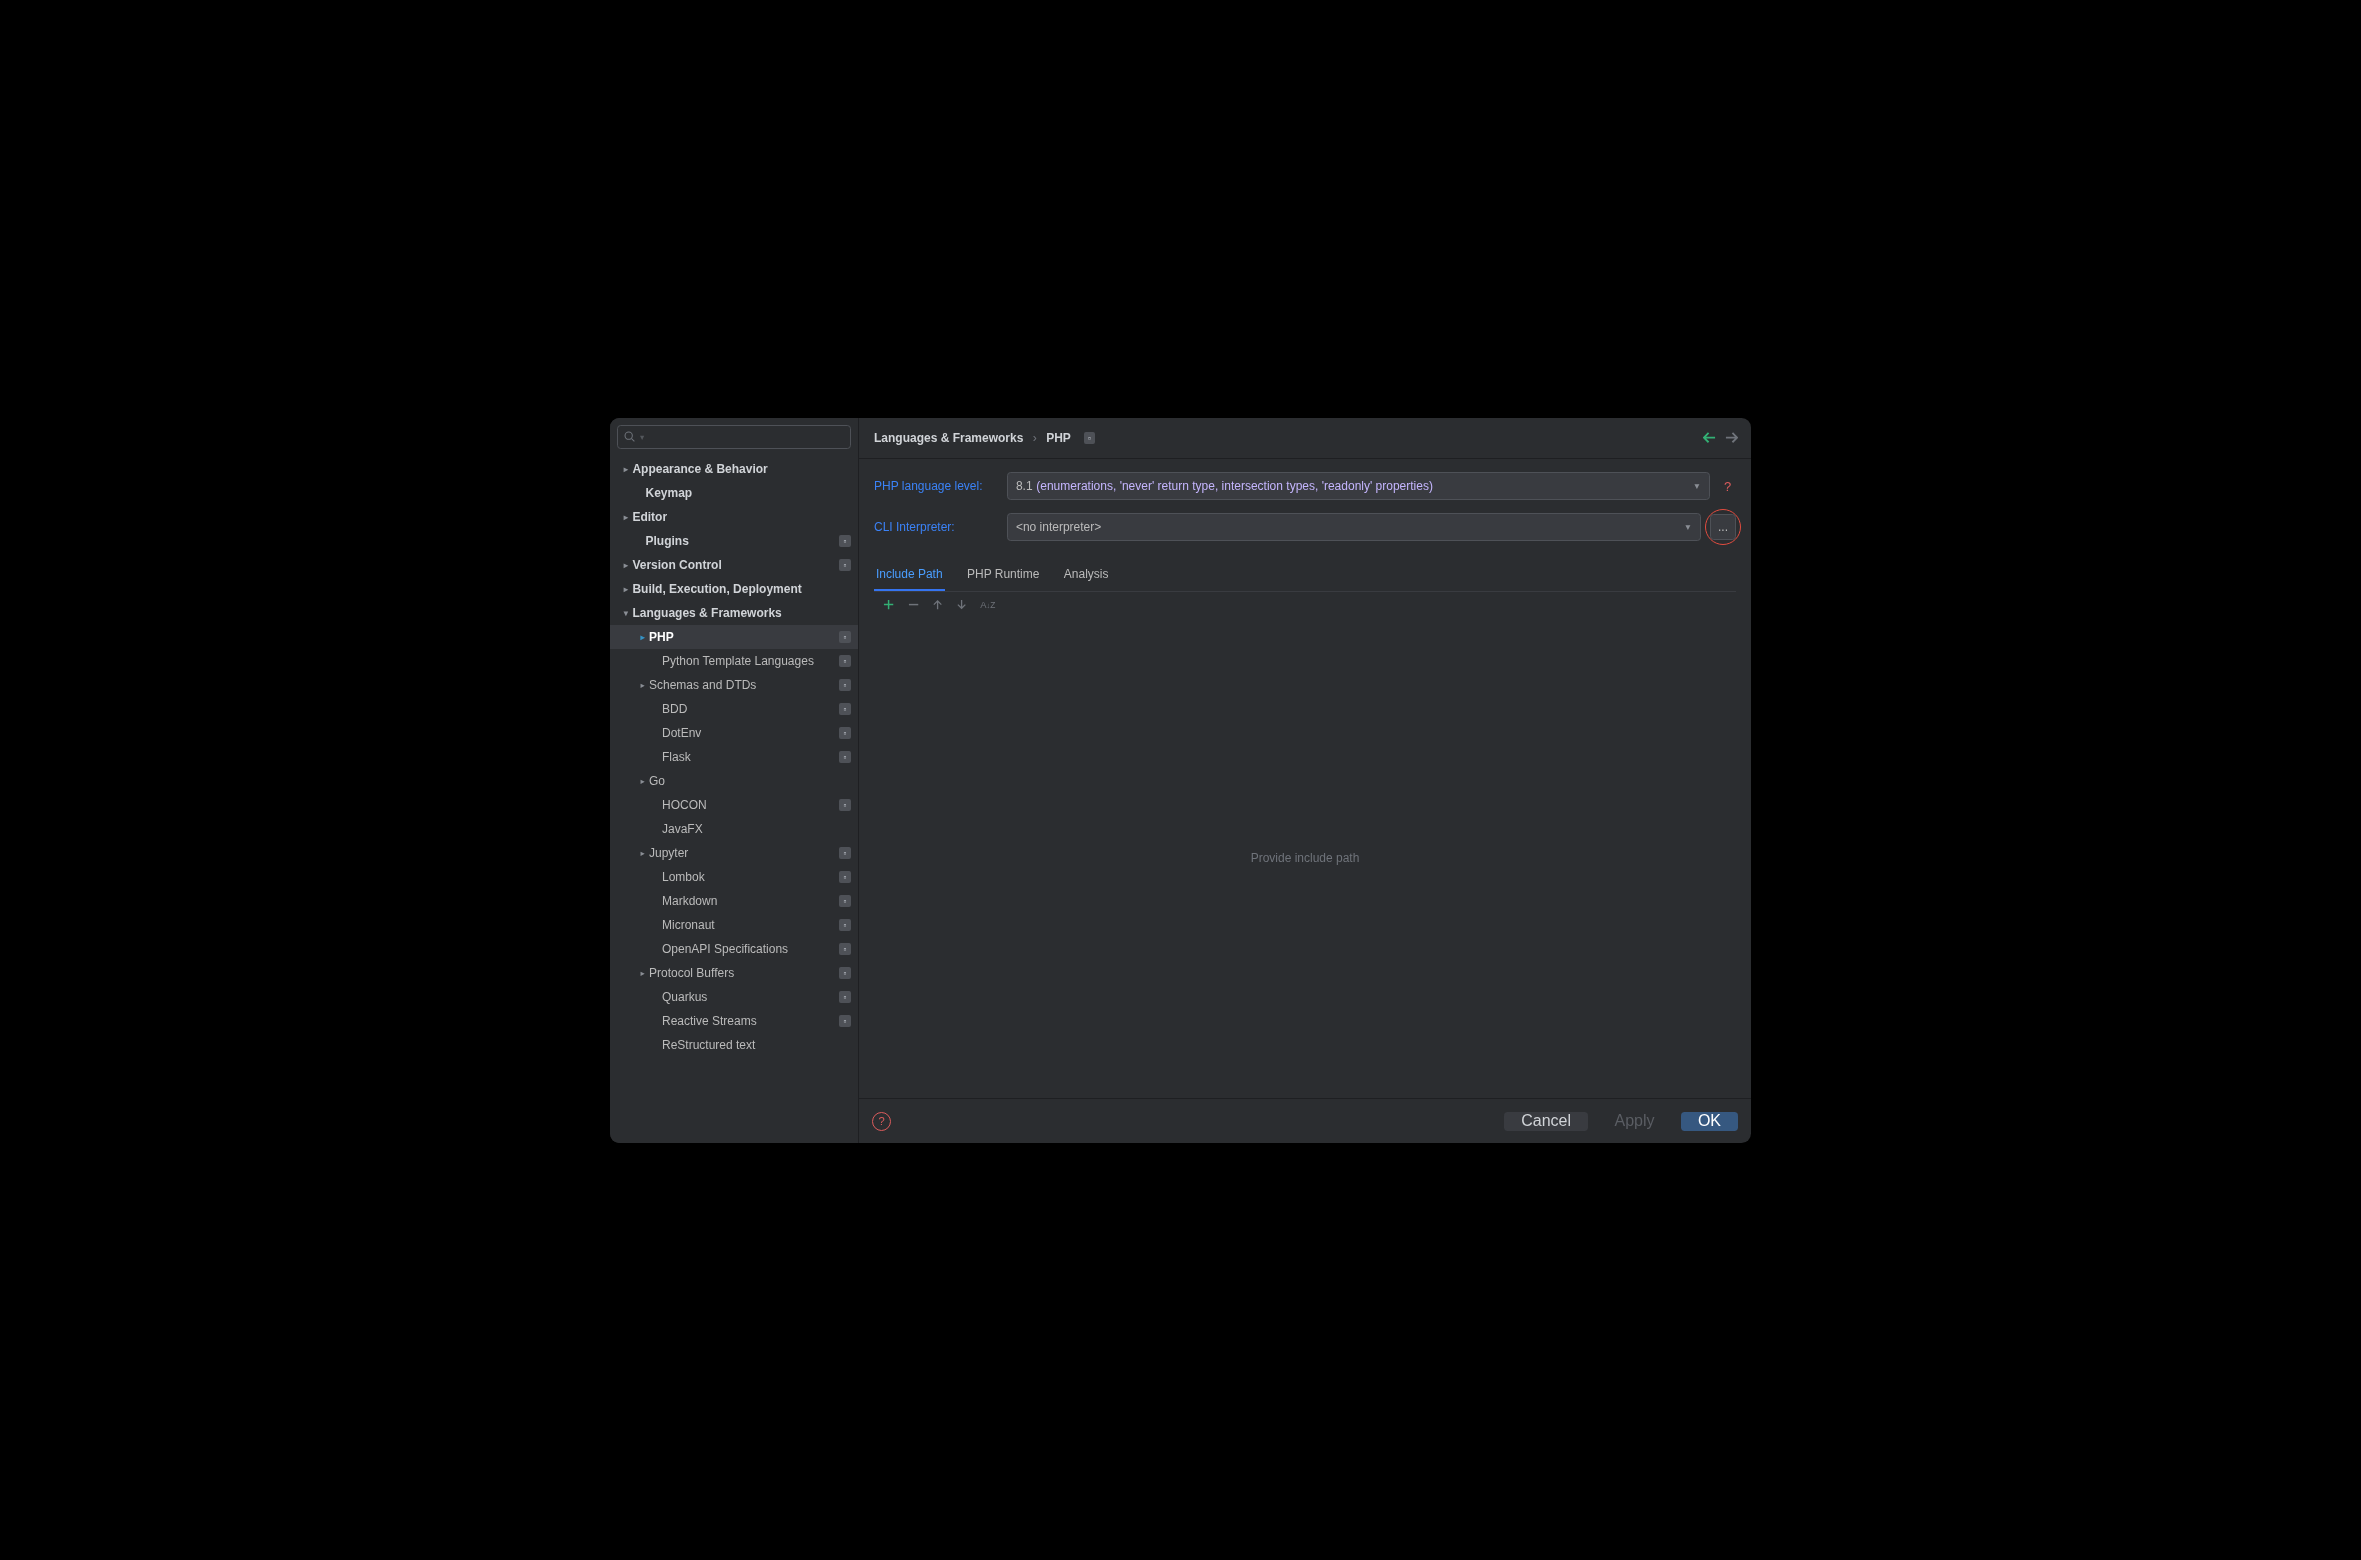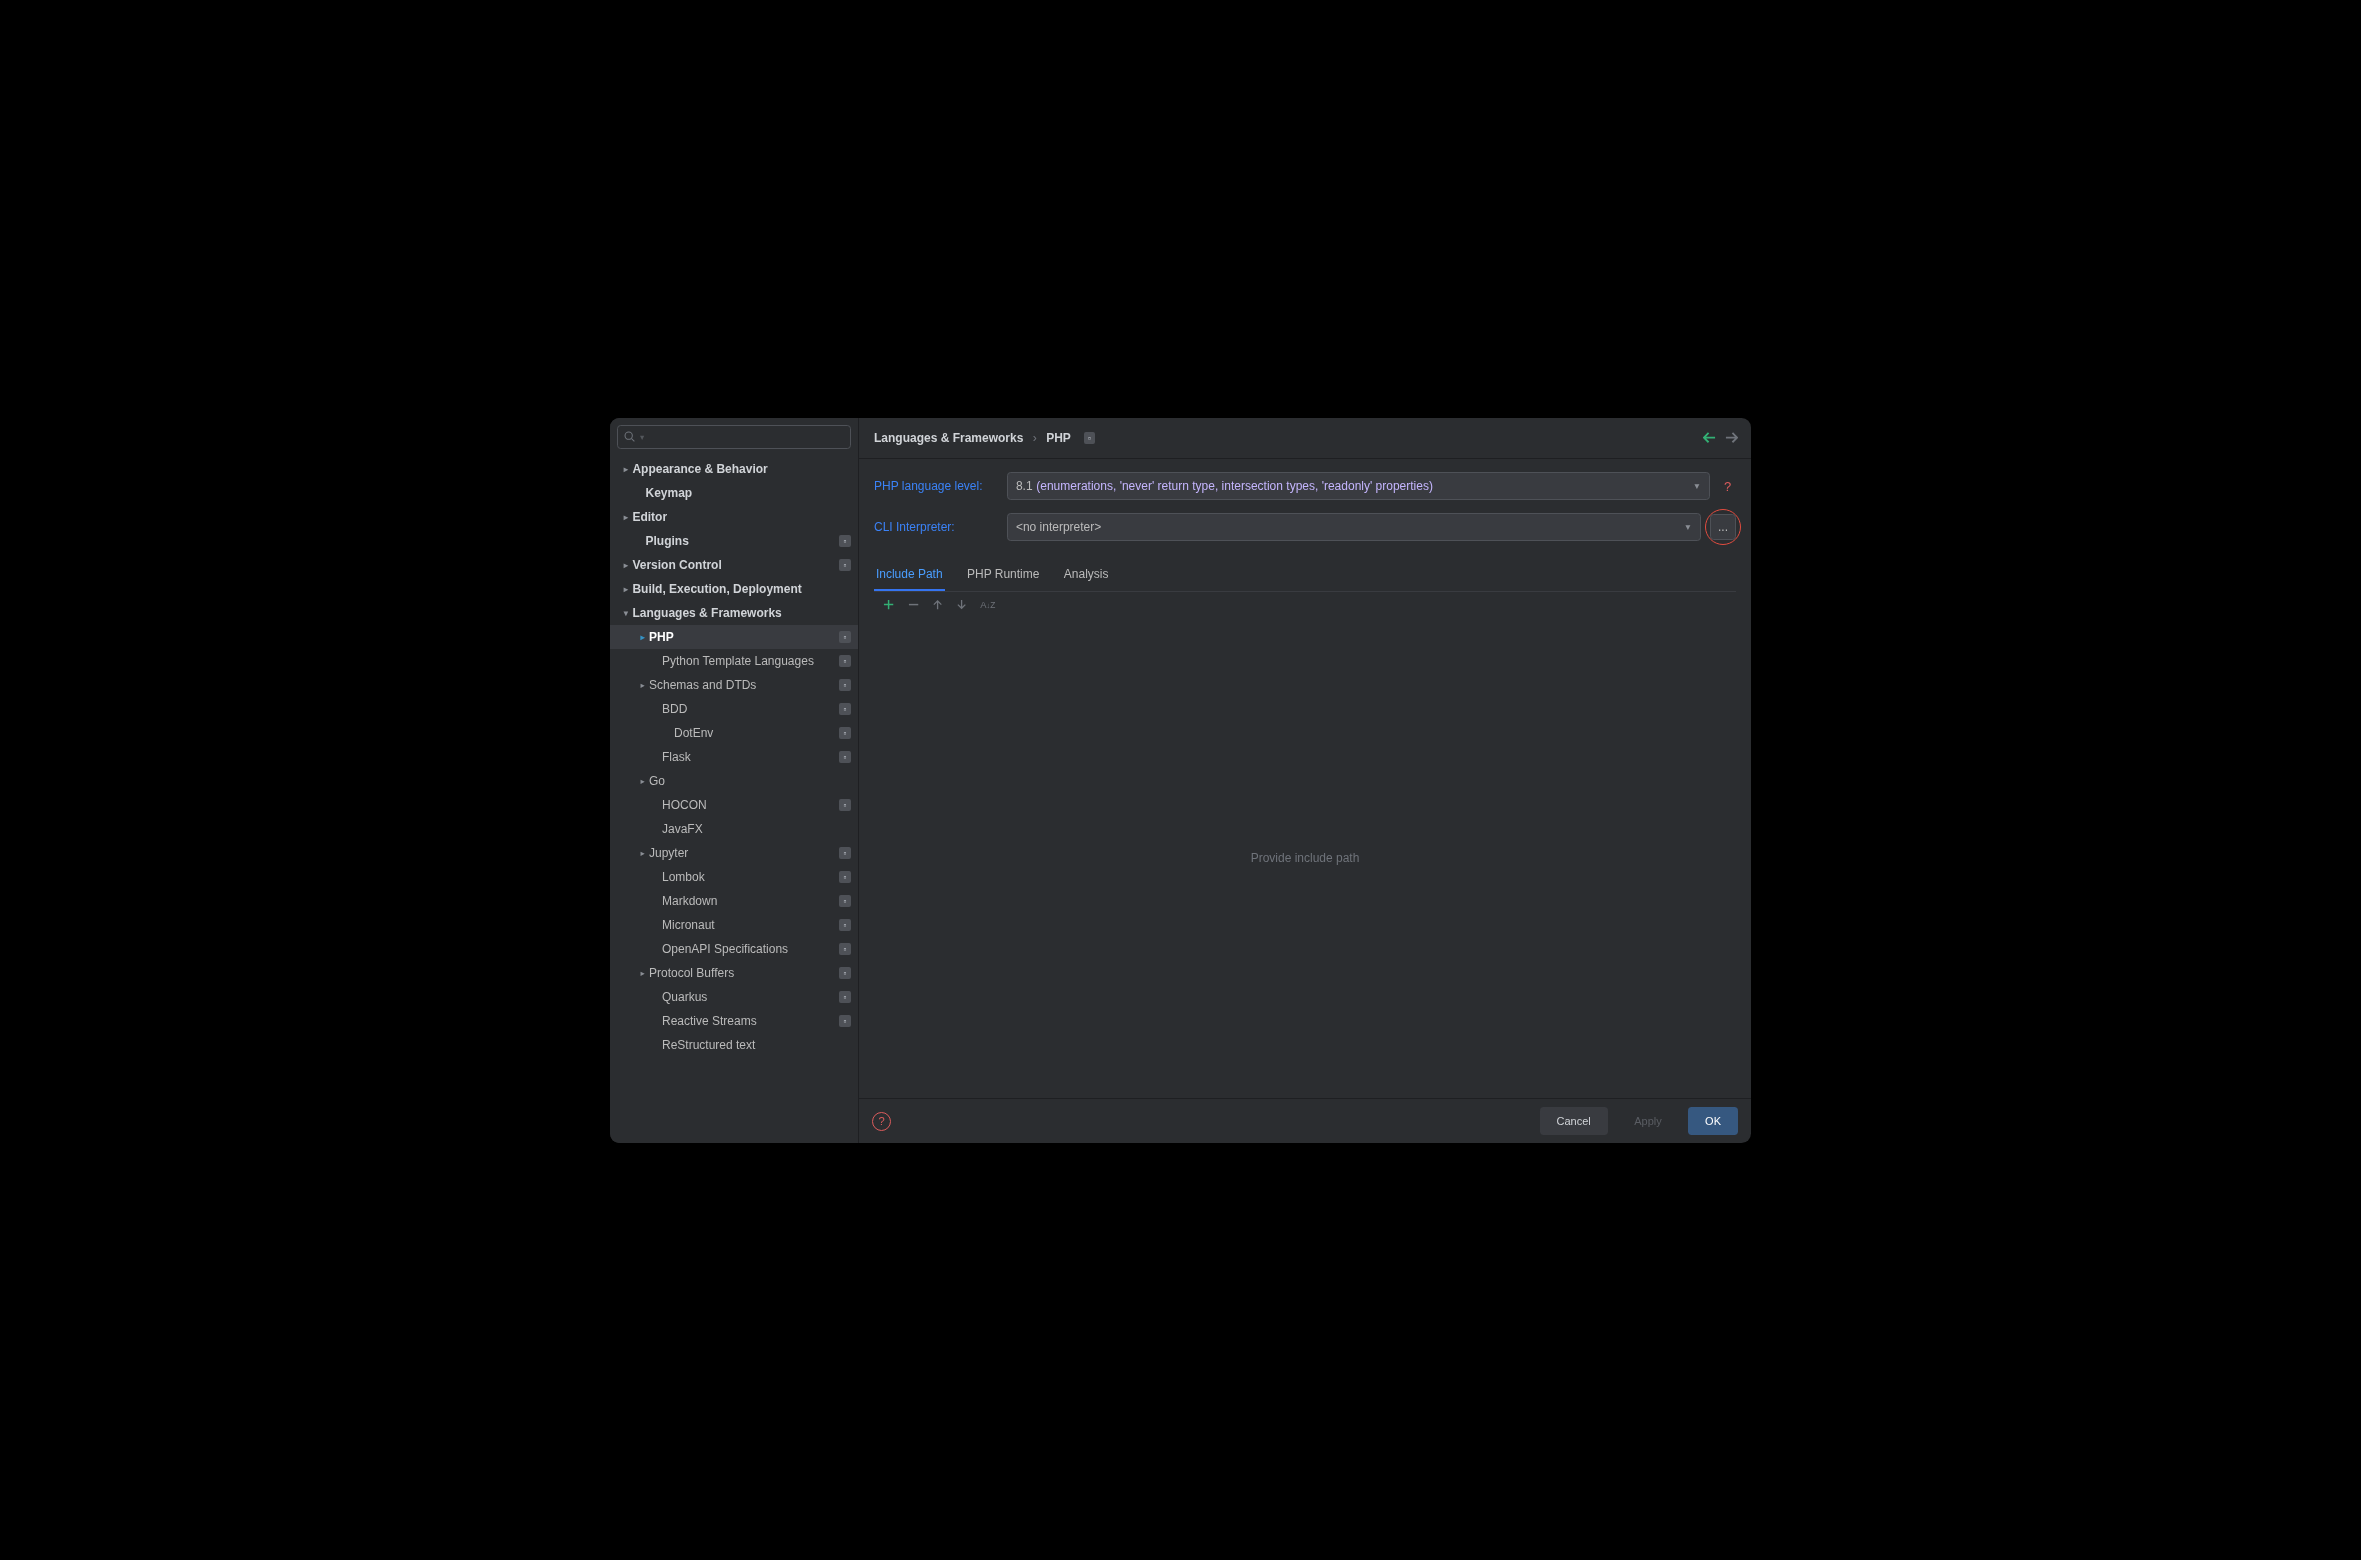--- a/index.html
+++ b/index.html
@@ -41,21 +41,21 @@
   .circle-highlight{ position:absolute; width:36px; height:36px; border:1.9px solid #e24c3f; border-radius:50%; pointer-events:none; top:-5.6px; left:-5.6px;}
   .tabs{ display:flex; gap:20.6px; border-bottom:0.9px solid #393b40; margin-top:5.6px;}
   .tab{ padding:7.5px 1.9px 8.4px 1.9px; color:#bbbbbb; cursor:default;}
   .tab.active{ color:#4a9eff; border-bottom:2.8px solid #3574f0; margin-bottom:-0.9px;}
   .toolbar{ display:flex; gap:13px; padding:7.5px 3.7px 7.5px 9.4px; align-items:center;}
   .toolbar .ic{ color:#6f737a; font-size:12px;}
   .toolbar .ic.plus{color:#33b074;}
   .empty{ flex:1; display:flex; align-items:center; justify-content:center; color:#6f737a;}
   .footer{ height:45px; border-top:0.9px solid #1e1f22; display:flex; align-items:center; padding:0 13px; gap:9.4px;}
   .footer .helpdot{ width:19px;height:19px;border:0.9px solid #db5c5c;border-radius:50%; color:#db5c5c; display:flex;align-items:center;justify-content:center; font-size:11.2px;}
-  .btn{ height:28px; padding:0 17px; border-radius:3.7px; display:flex; align-items:center; justify-content:center; font-size:11px;}
+  .btn{ height:19px; padding:0 17px; border-radius:3.7px; display:flex; align-items:center; justify-content:center; font-size:16px;}
   .btn.sec{ background:#393b40; color:#d1d4d8;}
   .btn.dis{ color:#5a5d63;}
   .btn.pri{ background:#365880; color:#ffffff; font-weight:500;}
   svg{display:block;}
 </style>
 </head>
 <body>
 
 <div class="window">
 
@@ -112,21 +112,21 @@
           <div class="item" style="padding-left: 26px;">
             <span class="arrow">▸</span>
             <span class="label">Schemas and DTDs</span>
             <span class="badge">▫</span>
           </div>
           <div class="item" style="padding-left: 39px;">
             <span class="arrow"></span>
             <span class="label">BDD</span>
             <span class="badge">▫</span>
           </div>
-          <div class="item" style="padding-left: 39px; gap: 12px;">
+          <div class="item" style="padding-left: 39px;">
             <span class="arrow"></span>
             <span class="label">DotEnv</span>
             <span class="badge">▫</span>
           </div>
           <div class="item" style="padding-left: 39px;">
             <span class="arrow"></span>
             <span class="label">Flask</span>
             <span class="badge">▫</span>
           </div>
           <div class="item" style="padding-left: 26px;">

